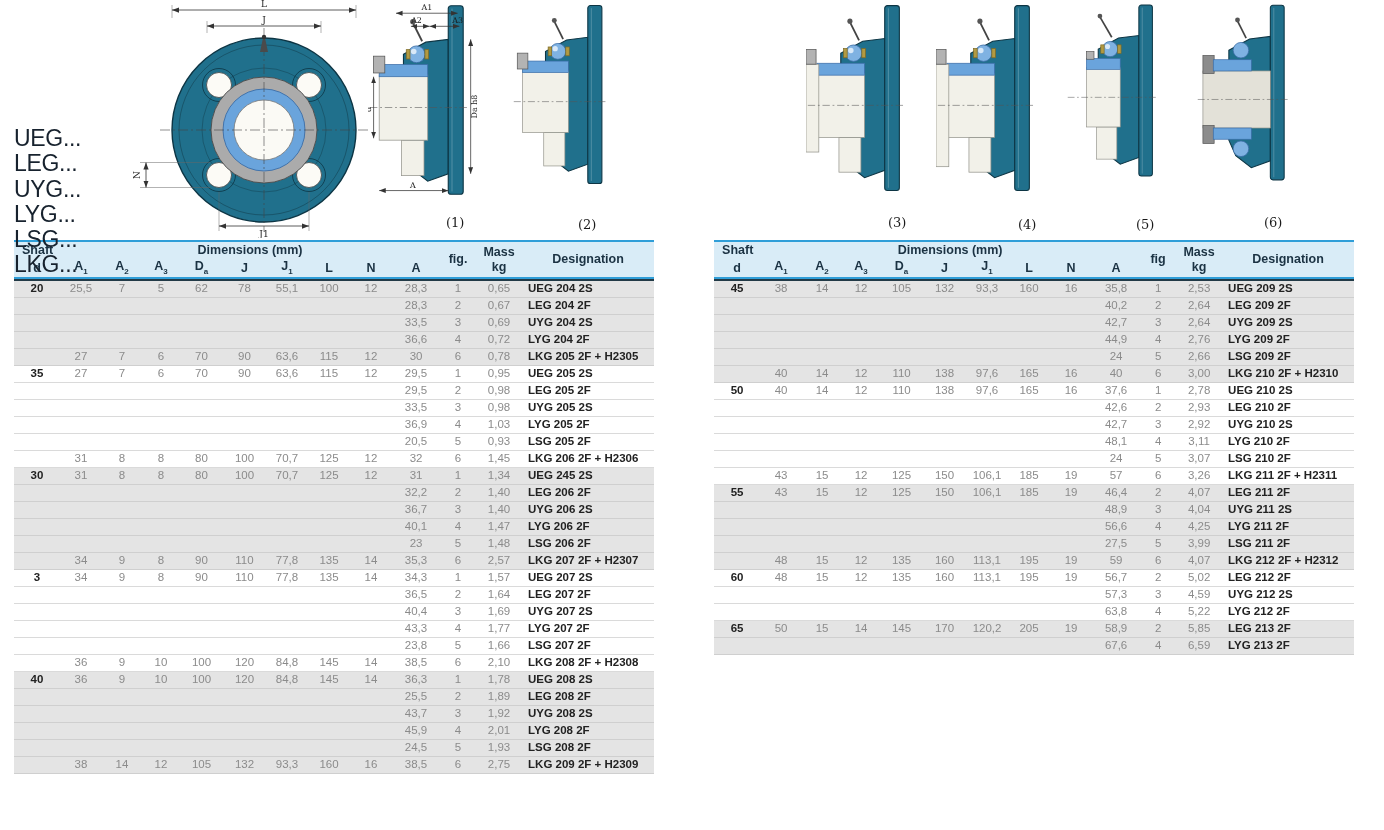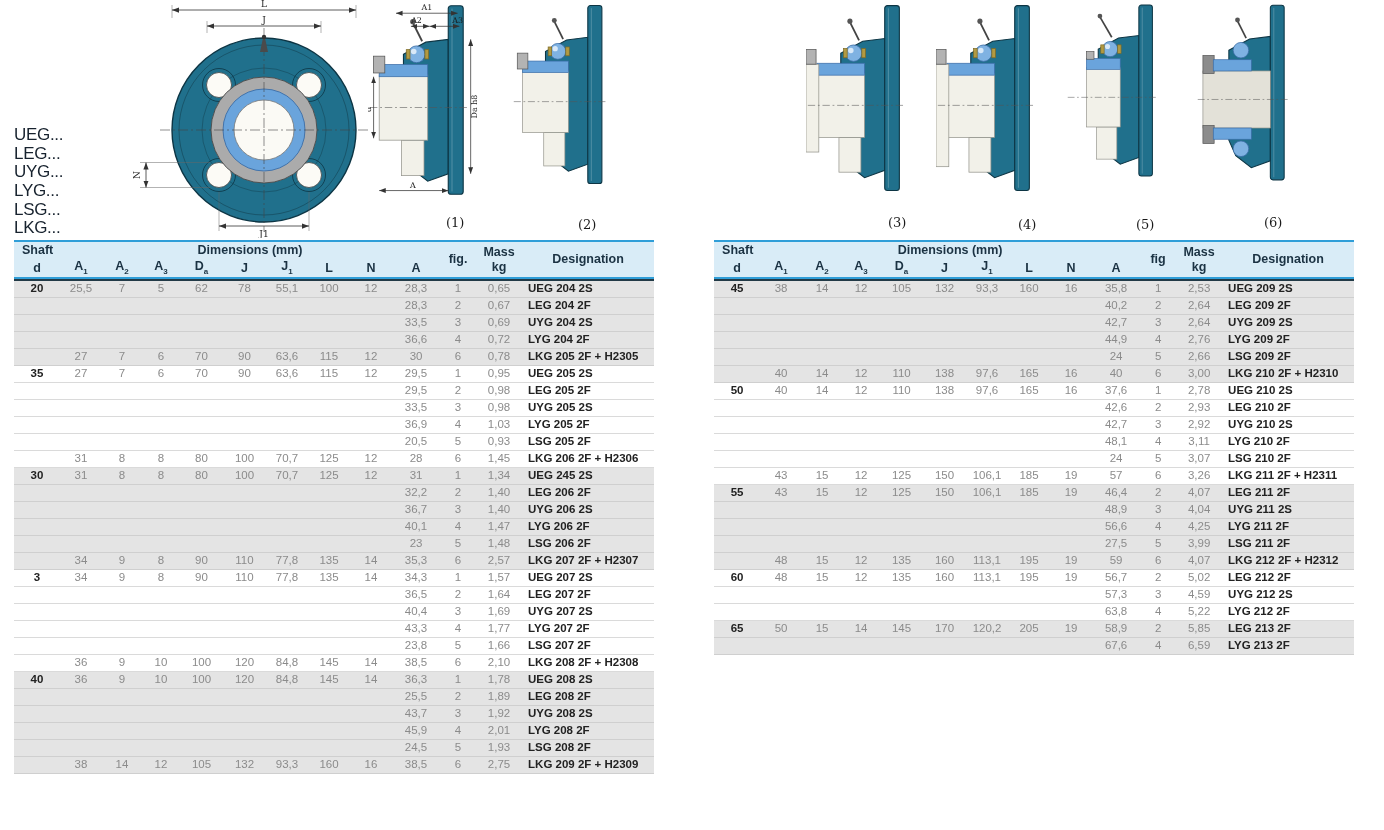--- a/index.html
+++ b/index.html
@@ -1,19 +1,19 @@
 <!DOCTYPE html>
 <html><head>
 <meta charset="utf-8">
 <style>
   html,body{margin:0;padding:0;background:#fff;width:1384px;height:830px;overflow:hidden;
     font-family:"Liberation Sans",sans-serif;}
   .title{color:#3aa1d9;font-size:19px;letter-spacing:-0.2px;margin:10px 0 0 14px;font-weight:normal;}
   .figures{position:relative;height:240px;}
-  .series{position:absolute;left:14px;top:126px;font-size:17px;color:#17222e;line-height:1.1;letter-spacing:-0.3px;}
+  .series{position:absolute;left:14px;top:126px;font-size:23px;color:#17222e;line-height:1.1;letter-spacing:-0.3px;}
   .figslot{position:absolute;text-align:center;}
   .figcap{font-family:"DejaVu Serif",serif;font-size:13px;color:#1a1a1a;margin-top:1px;}
   svg text.dimlabel{font-family:"DejaVu Serif",serif;font-size:9px;fill:#1a1a1a;}
   svg line.dim{stroke:#333;stroke-width:0.8;}
   svg line.ext{stroke:#666;stroke-width:0.5;}
   .tables{display:flex;align-items:flex-start;}
   table{border-collapse:separate;border-spacing:0;table-layout:fixed;width:640px;}
   .t-left{margin-left:14px;} .t-right{margin-left:60px;}
   th{background:#d9ecf7;color:#1b3243;font-size:12.5px;font-weight:bold;text-align:center;
      padding:1px 2px;line-height:1.15;}
@@ -415,21 +415,21 @@
           <tr>
             <td class="c-d"></td>
             <td>31</td>
             <td>8</td>
             <td>8</td>
             <td>80</td>
             <td>100</td>
             <td>70,7</td>
             <td>125</td>
             <td>12</td>
-            <td>28</td>
+            <td>32</td>
             <td>6</td>
             <td>1,45</td>
             <td class="c-desig">LKG 206 2F + H2306</td>
           </tr>
           <tr class="shaded">
             <td class="c-d">30</td>
             <td>31</td>
             <td>8</td>
             <td>8</td>
             <td>80</td>

